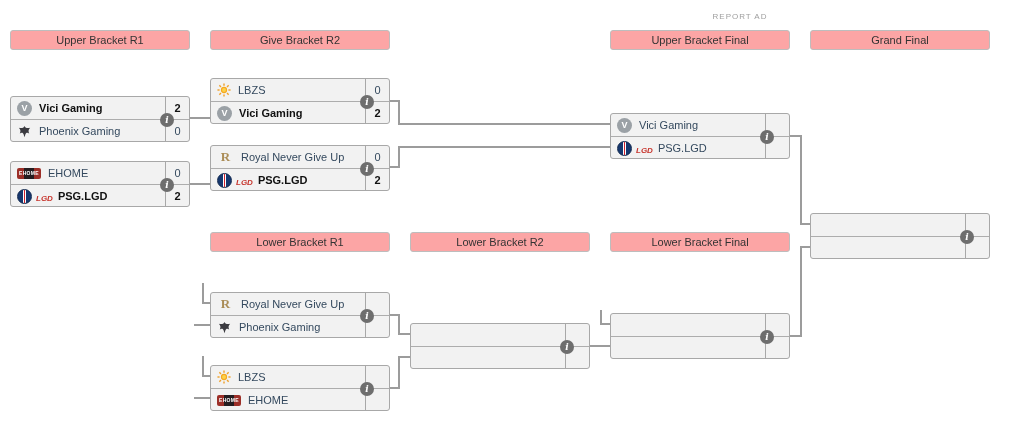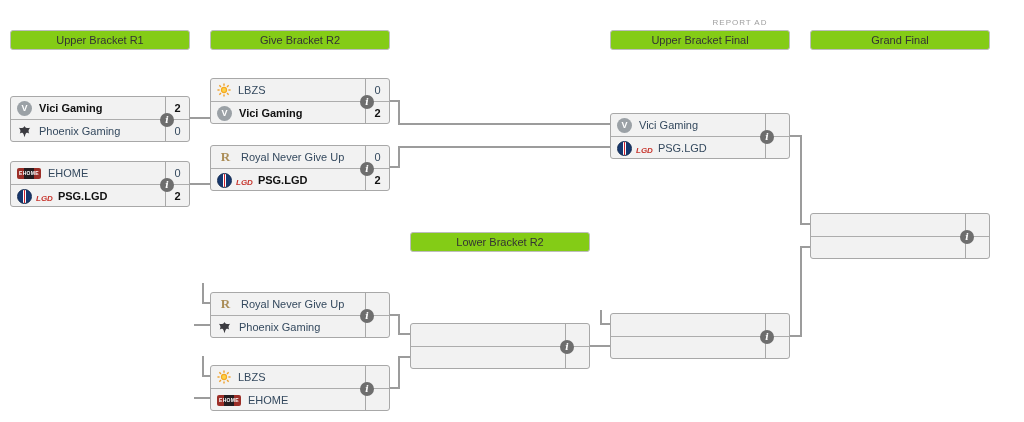--- a/index.html
+++ b/index.html
@@ -3,26 +3,26 @@
 <meta charset="utf-8">
 <style>
   html,body { margin:0; padding:0; background:#fff; }
   #stage {
     position:relative; width:1024px; height:422px; overflow:hidden;
     font-family:"Liberation Sans", sans-serif; background:#fff;
   }
   
   .round-header {
     position:absolute; width:180px; height:20px; box-sizing:border-box;
-    background:#84cc16; border:1px solid #bdbdbd; border-radius:3px;
+    background:#fca5a5; border:1px solid #bdbdbd; border-radius:3px;
     font-size:11px; color:#333; display:flex; align-items:center; justify-content:center;
   }
   
   .report-ad {
-    position:absolute; left:660px; top:18px; width:160px; text-align:center;
+    position:absolute; left:660px; top:12px; width:160px; text-align:center;
     font-size:8px; letter-spacing:1px; color:#9e9e9e;
   }
   
   .cn { position:absolute; background:#9c9c9c; z-index:1; }
   
   .match {
     position:absolute; width:180px; height:46px; box-sizing:border-box;
     background:#f2f2f2; border:1px solid #a8a8a8; border-radius:3px; z-index:2;
   }
   .row { height:22px; display:flex; align-items:center; }
@@ -66,21 +66,23 @@
 <body>
 
 <div id="stage">
 
   <div class="report-ad">REPORT AD</div>
 
   <div class="round-header" style="left:10px;top:30px;">Upper Bracket R1</div>
   <div class="round-header" style="left:210px;top:30px;">Give Bracket R2</div>
   <div class="round-header" style="left:810px;top:30px;">Grand Final</div>
   <div class="round-header" style="left:610px;top:30px;">Upper Bracket Final</div>
+  <div class="round-header" style="left:210px;top:232px;">Lower Bracket R1</div>
   <div class="round-header" style="left:410px;top:232px;">Lower Bracket R2</div>
+  <div class="round-header" style="left:610px;top:232px;">Lower Bracket Final</div>
 
   <i class="cn" style="left:190px;top:117px;width:20px;height:2px;"></i>
   <i class="cn" style="left:190px;top:183px;width:20px;height:2px;"></i>
   <i class="cn" style="left:390px;top:100px;width:10px;height:2px;"></i>
   <i class="cn" style="left:398px;top:100px;width:2px;height:25px;"></i>
   <i class="cn" style="left:398px;top:123px;width:212px;height:2px;"></i>
   <i class="cn" style="left:390px;top:166px;width:10px;height:2px;"></i>
   <i class="cn" style="left:398px;top:146px;width:2px;height:22px;"></i>
   <i class="cn" style="left:398px;top:146px;width:212px;height:2px;"></i>
   <i class="cn" style="left:790px;top:135px;width:12px;height:2px;"></i>

